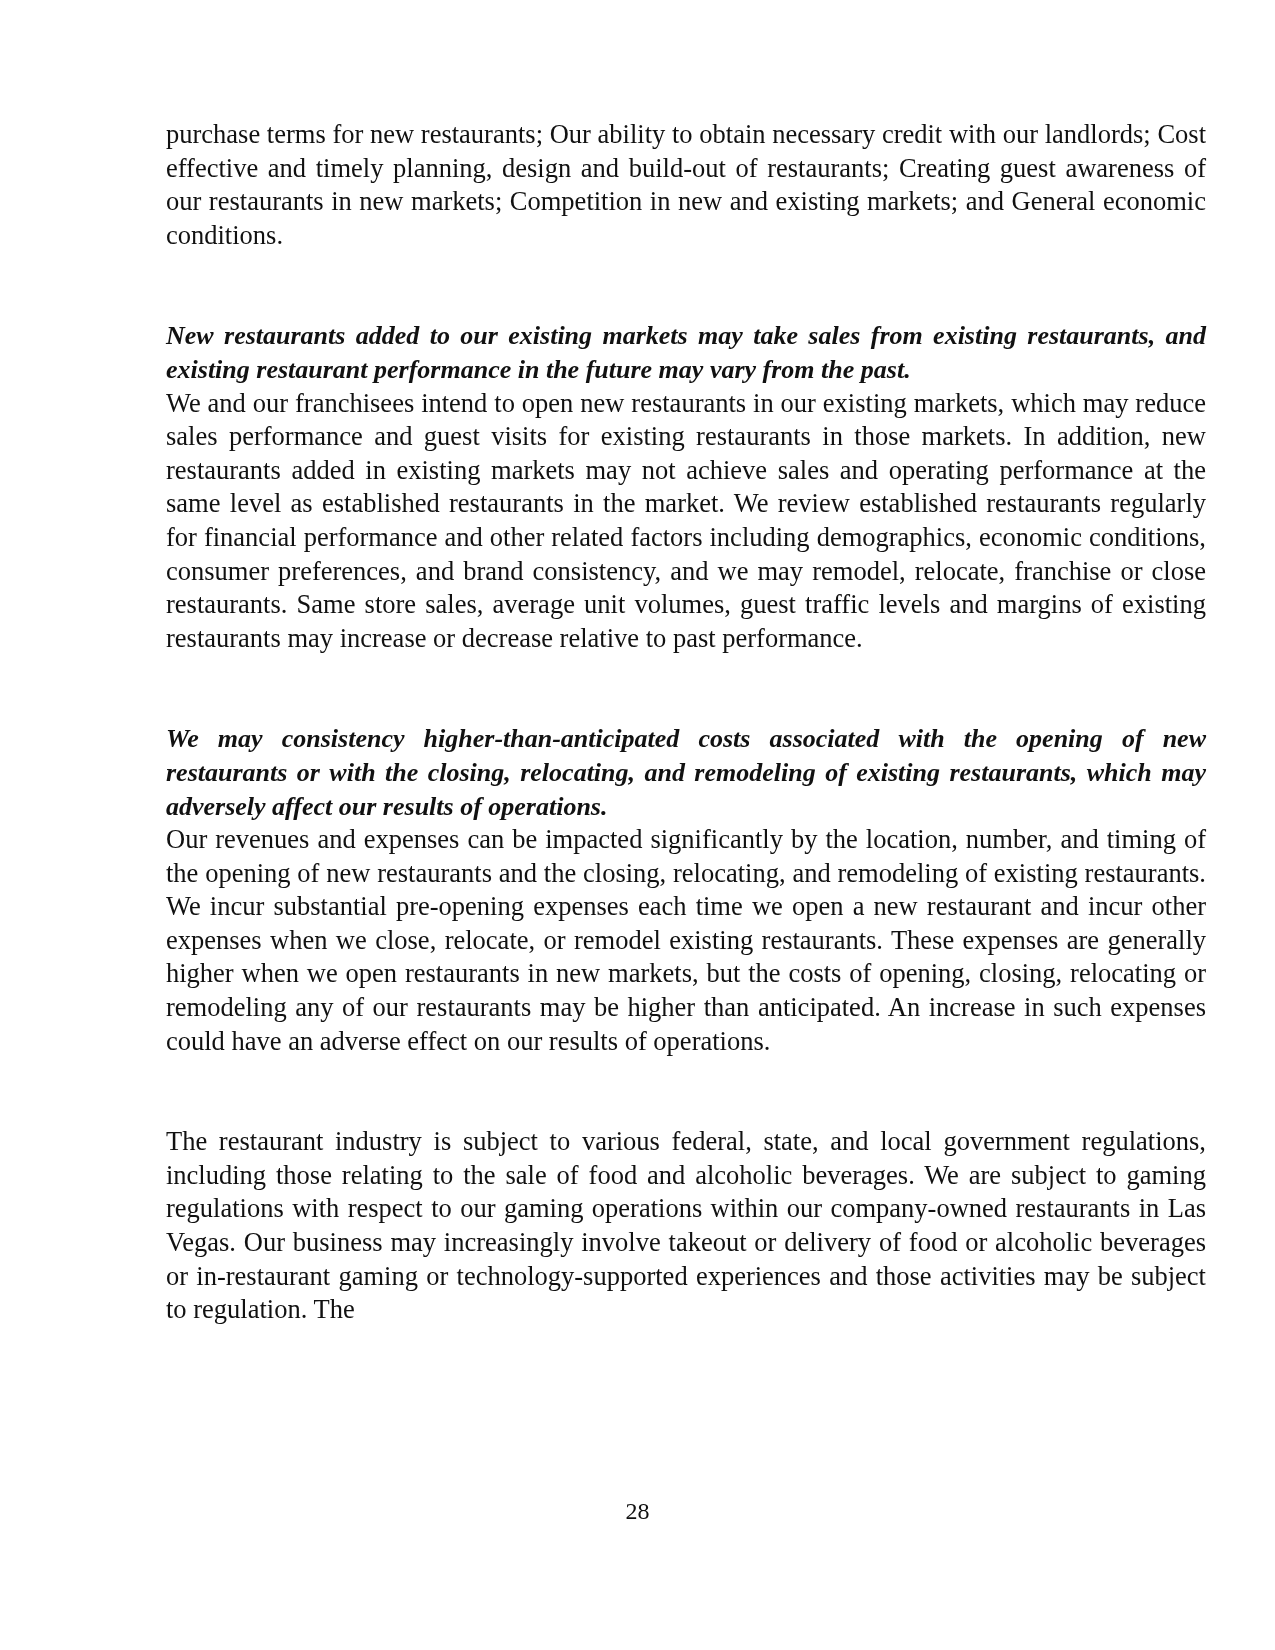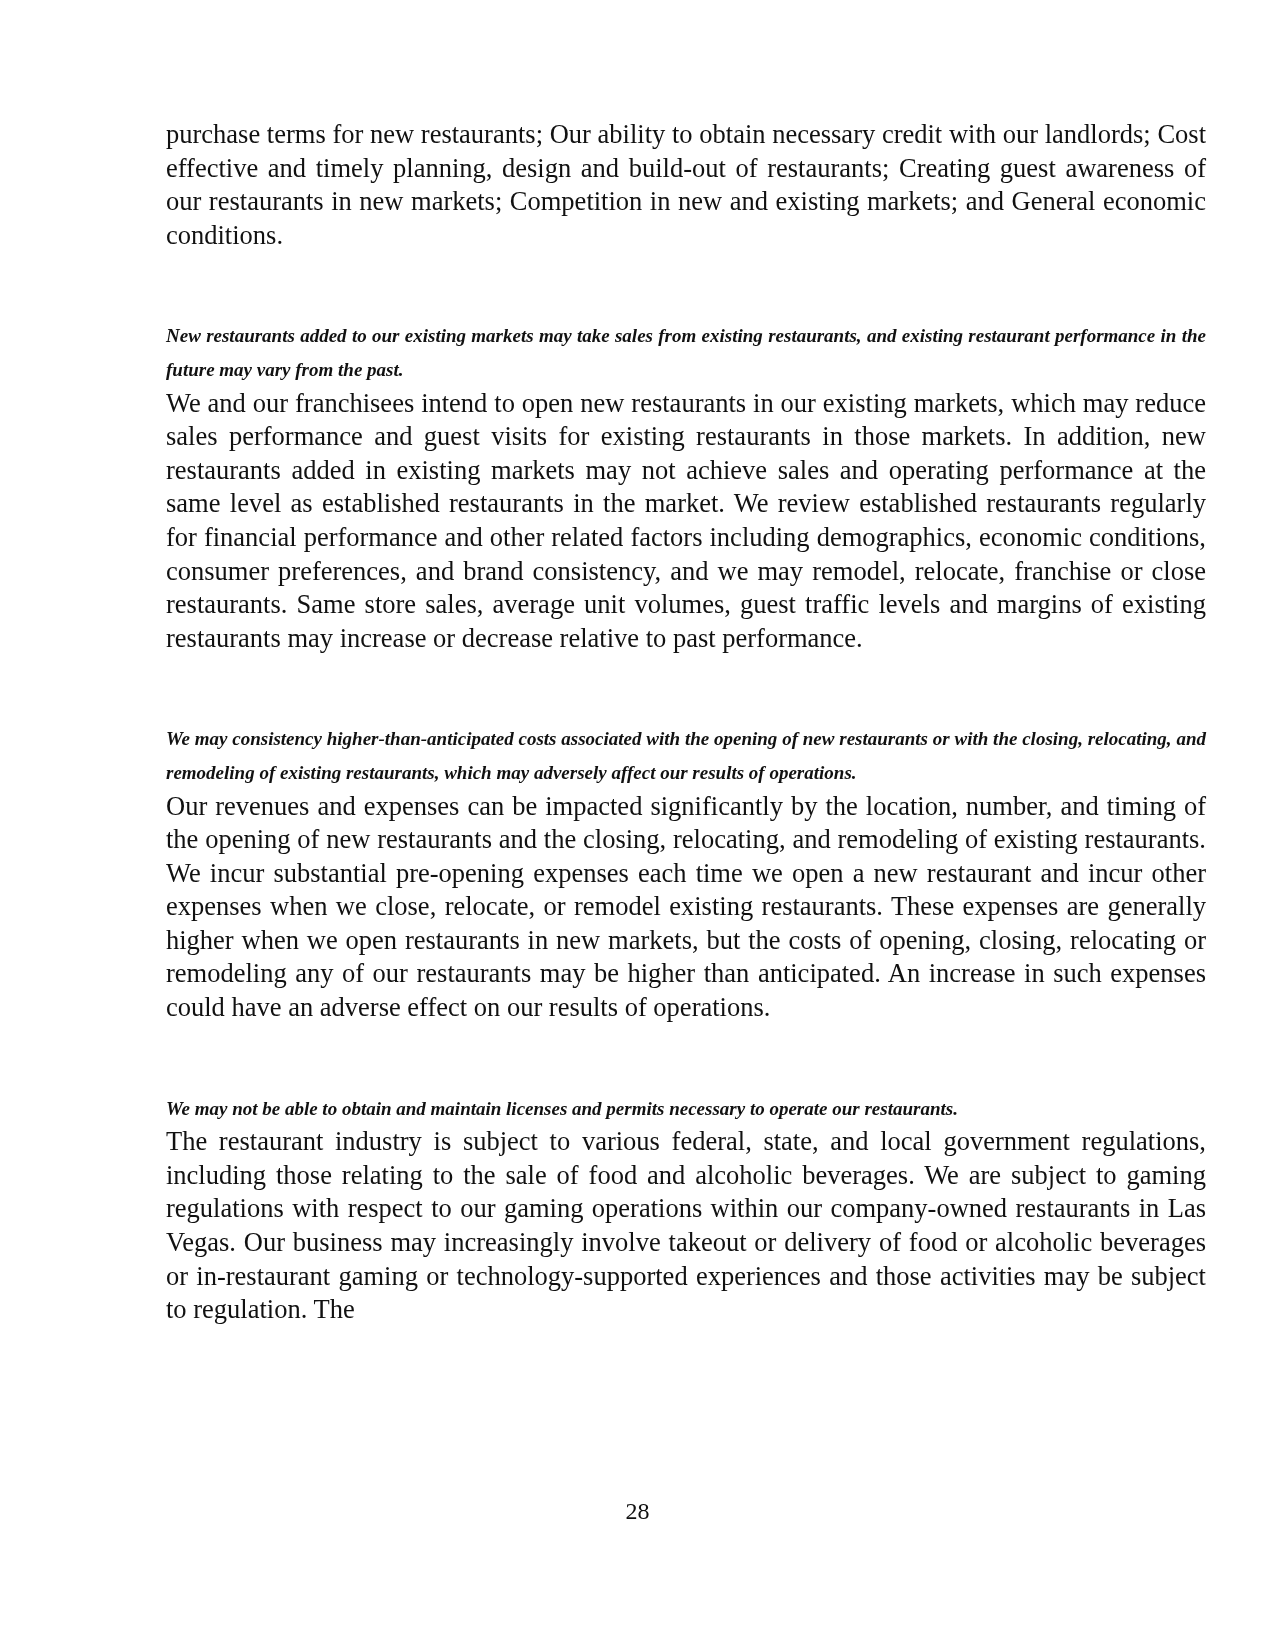--- a/index.html
+++ b/index.html
@@ -24,21 +24,21 @@
     }
     .para {
       font-size: 26.5px;
       line-height: 33.6px;
       text-align: justify;
       margin: 0;
     }
     .heading {
       font-weight: bold;
       font-style: italic;
-      font-size: 19px;
+      font-size: 26px;
       line-height: 33.6px;
       text-align: justify;
       margin: 0;
     }
     .section {
       margin-top: 0;
     }
     .gap {
       height: 67px;
     }
@@ -67,18 +67,17 @@
   <div class="gap"></div>
 
   <div class="section">
     <p class="heading">We may consistency higher-than-anticipated costs associated with the opening of new restaurants or with the closing, relocating, and remodeling of existing restaurants, which may adversely affect our results of operations.</p>
     <p class="para">Our revenues and expenses can be impacted significantly by the location, number, and timing of the opening of new restaurants and the closing, relocating, and remodeling of existing restaurants. We incur substantial pre-opening expenses each time we open a new restaurant and incur other expenses when we close, relocate, or remodel existing restaurants. These expenses are generally higher when we open restaurants in new markets, but the costs of opening, closing, relocating or remodeling any of our restaurants may be higher than anticipated. An increase in such expenses could have an adverse effect on our results of operations.</p>
   </div>
 
   <div class="gap"></div>
 
   <div class="section">
-    <p class="heading">We may not be able to obtain and maintain licenses and permits necessary to operate our restaurants.</p>
     <p class="para">The restaurant industry is subject to various federal, state, and local government regulations, including those relating to the sale of food and alcoholic beverages. We are subject to gaming regulations with respect to our gaming operations within our company-owned restaurants in Las Vegas. Our business may increasingly involve takeout or delivery of food or alcoholic beverages or in-restaurant gaming or technology-supported experiences and those activities may be subject to regulation. The</p>
   </div>
 </div>
 
 <div class="page-number">28</div>
 
 </body></html>

